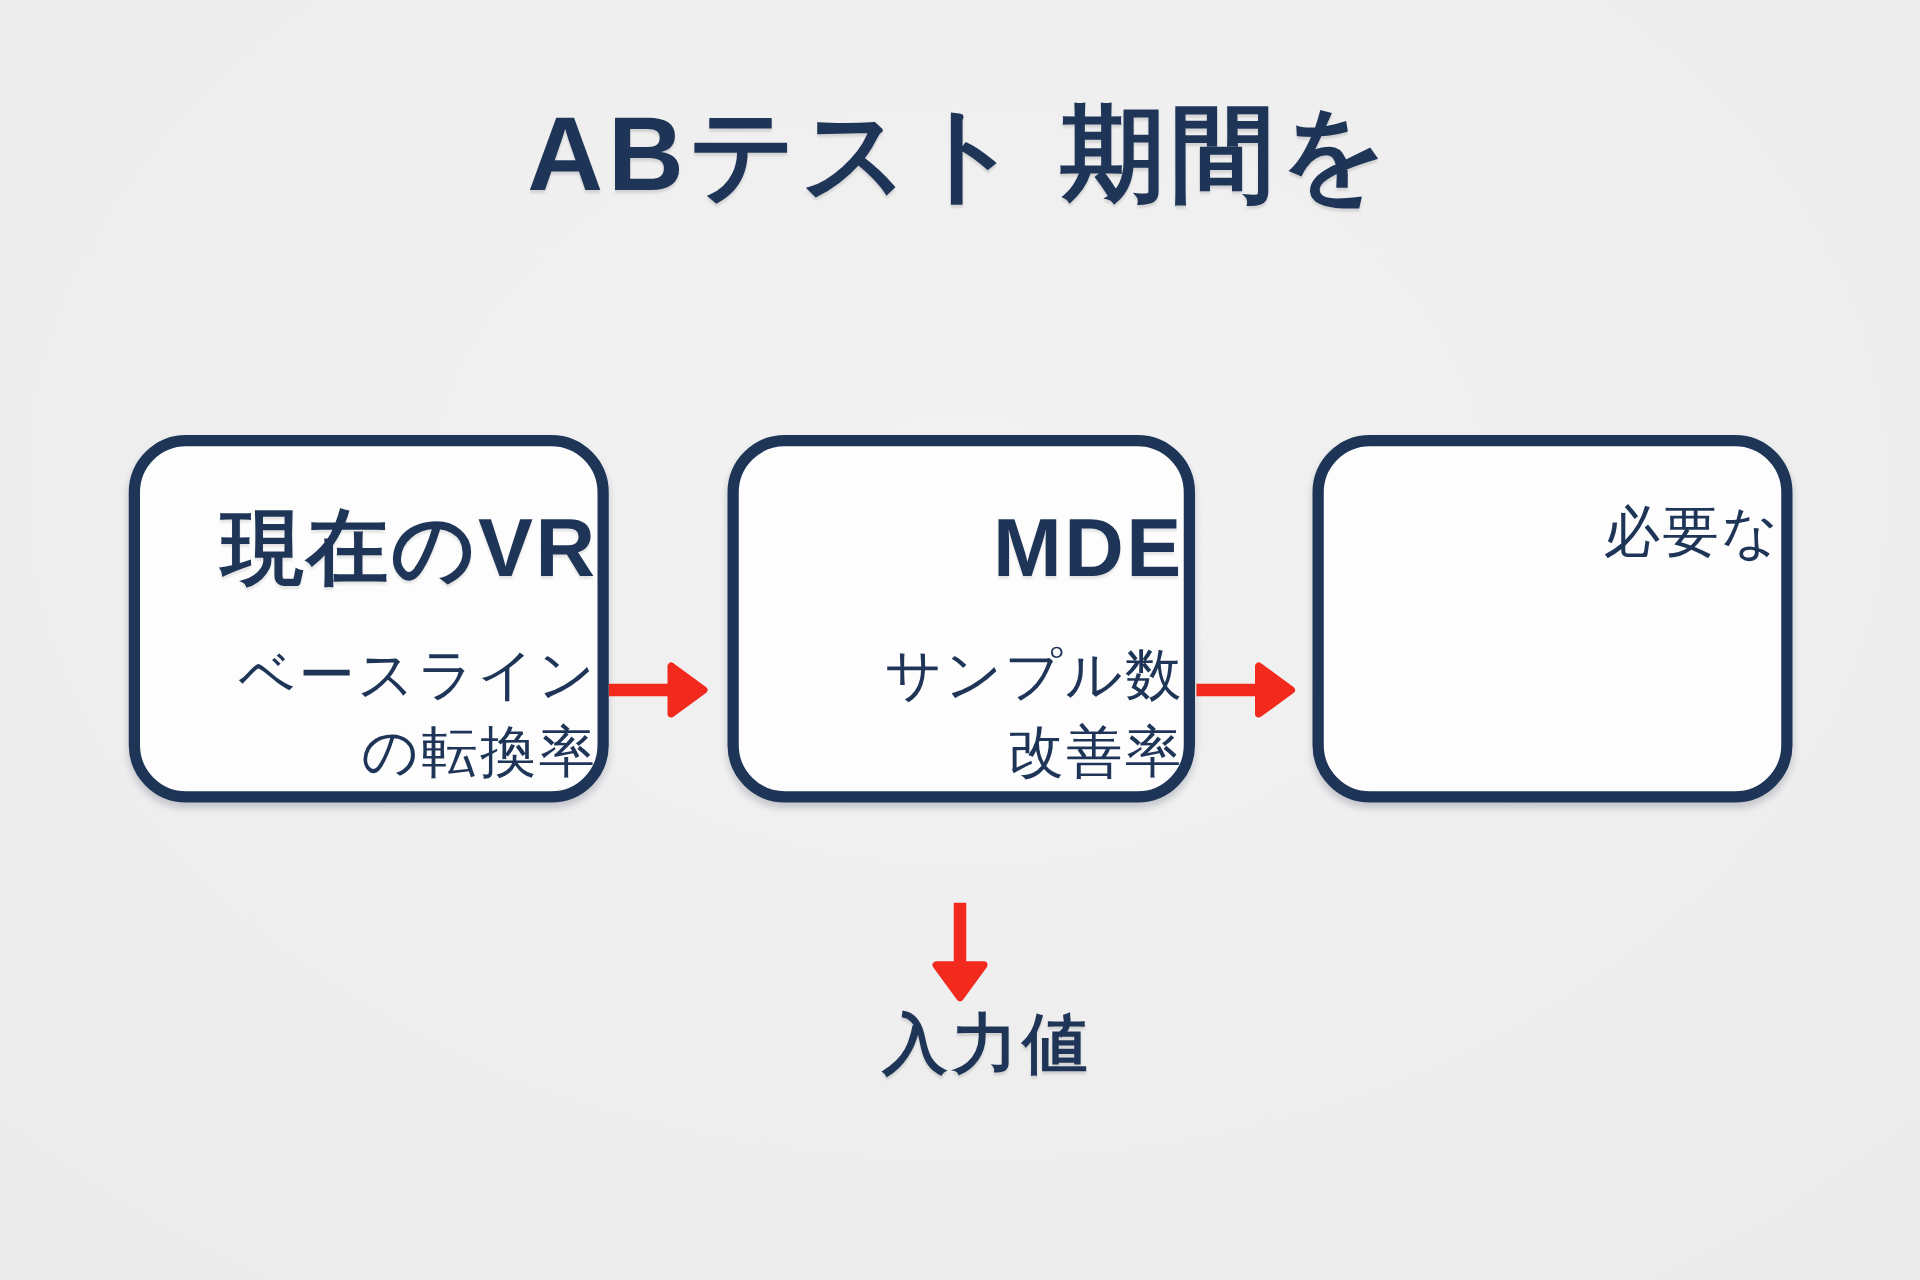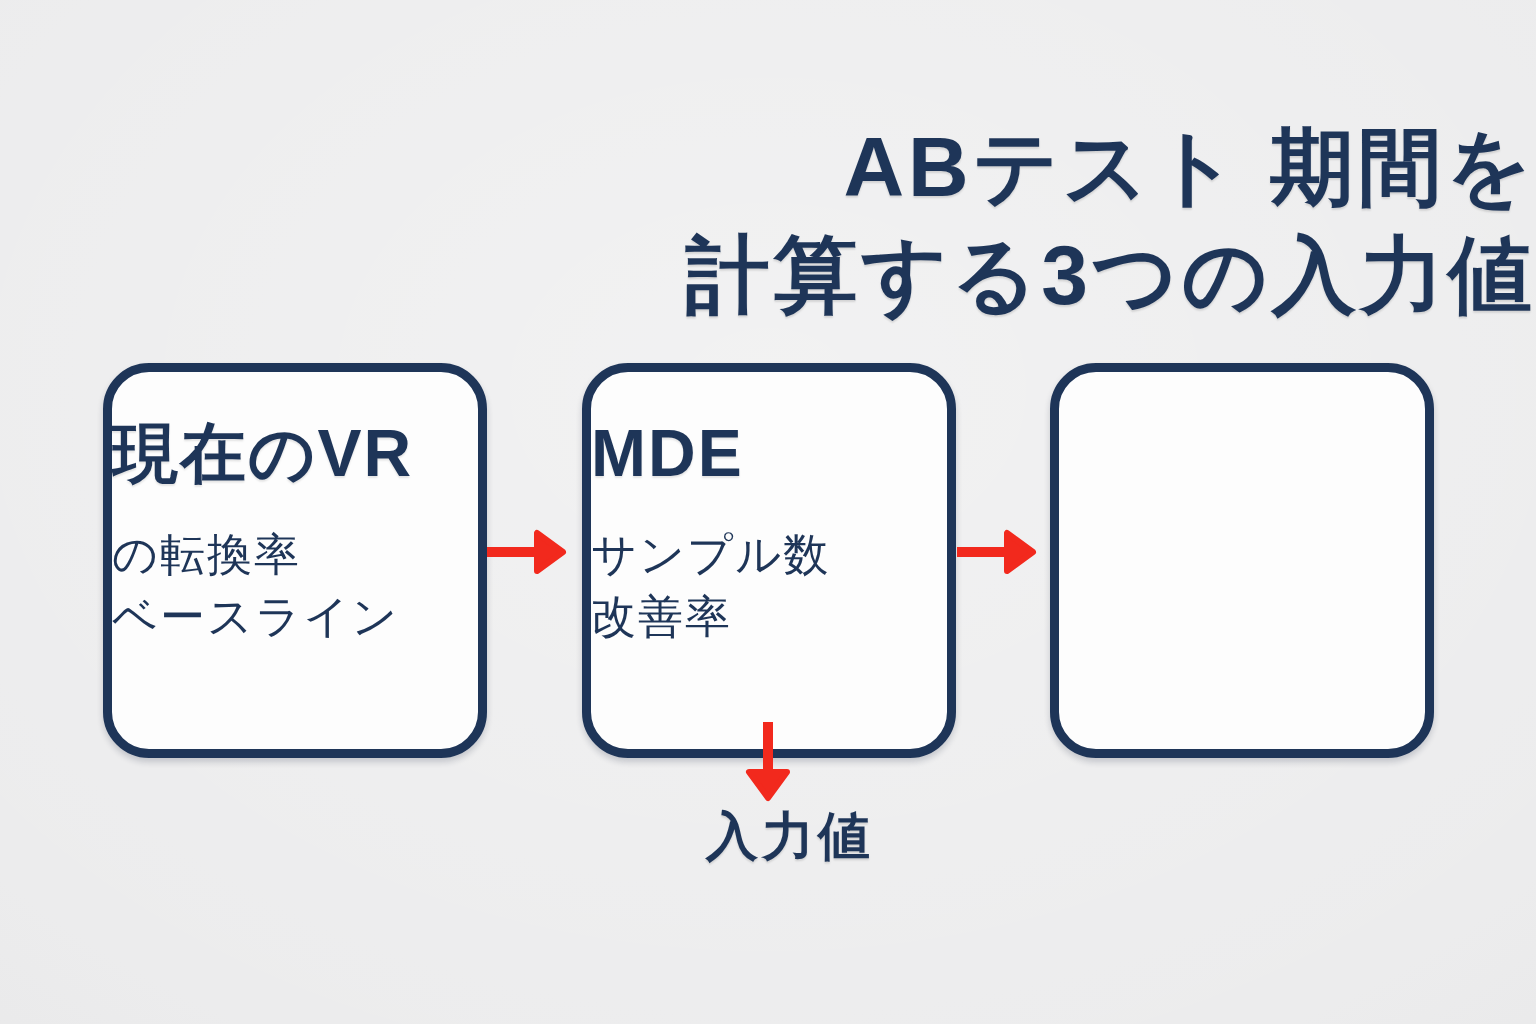--- a/index.html
+++ b/index.html
@@ -24,38 +24,37 @@
     background-image: radial-gradient(120% 130% at 50% 38%,
       rgba(255,255,255,0.38) 0%,
       rgba(255,255,255,0.10) 55%,
       rgba(0,0,0,0.045) 100%);
   }
   .title {
     position: absolute;
     top: 70px;
     left: 0;
     width: 100%;
-    text-align: right;
+    text-align: center;
     font-size: 84px;
     line-height: 1.28;
     font-weight: 800;
     letter-spacing: 4px;
     color: var(--navy);
     text-shadow: 0 2px 2px rgba(0,0,0,0.12);
-    margin-top: 44px;
   }
   .box {
     position: absolute;
-    top: 363px;
-    height: 395px;
+    top: 348px;
+    height: 294px;
     background: var(--box-bg);
     border: 9px solid var(--navy);
     border-radius: 46px;
     box-shadow: 0 4px 6px rgba(25,35,60,0.20);
-    text-align: left;
+    text-align: right;
   }
   .box-1 { left: 103px;  width: 384px; }
   .box-2 { left: 582px;  width: 374px; }
   .box-3 { left: 1050px; width: 384px; }
   .box-heading {
     margin-top: 48px;
     font-size: 66px;
     line-height: 1.0;
     font-weight: 700;
     letter-spacing: 2px;
@@ -93,28 +92,27 @@
     text-shadow: 0 2px 2px rgba(0,0,0,0.12);
   }
 </style>
 </head>
 <body>
 
 <div class="canvas">
 
   <header class="title">
     <div>ABテスト 期間を</div>
-    <div>計算する3つの入力値</div>
   </header>
 
   <section class="box box-1">
     <h2 class="box-heading">現在のVR</h2>
     <div class="box-subtitle">
+      <div>ベースライン</div>
       <div>の転換率</div>
-      <div>ベースライン</div>
     </div>
   </section>
 
   <svg class="arrow arrow-1" width="80" height="56" viewBox="0 0 80 56" aria-hidden="true">
     <rect class="shaft" x="0" y="23" width="52" height="10"></rect>
     <polygon class="head" points="50,9 50,47 76,28"></polygon>
   </svg>
 
   <section class="box box-2">
     <h2 class="box-heading">MDE</h2>
@@ -124,20 +122,21 @@
     </div>
   </section>
 
   <svg class="arrow arrow-2" width="80" height="56" viewBox="0 0 80 56" aria-hidden="true">
     <rect class="shaft" x="0" y="23" width="52" height="10"></rect>
     <polygon class="head" points="50,9 50,47 76,28"></polygon>
   </svg>
 
   <section class="box box-3">
     <div class="box-subtitle">
+      <div>必要な</div>
     </div>
   </section>
 
   <svg class="arrow arrow-down" width="56" height="80" viewBox="0 0 56 80" aria-hidden="true">
     <rect class="shaft" x="23" y="0" width="10" height="52"></rect>
     <polygon class="head" points="9,50 47,50 28,76"></polygon>
   </svg>
 
   <div class="output-label">入力値</div>
 

